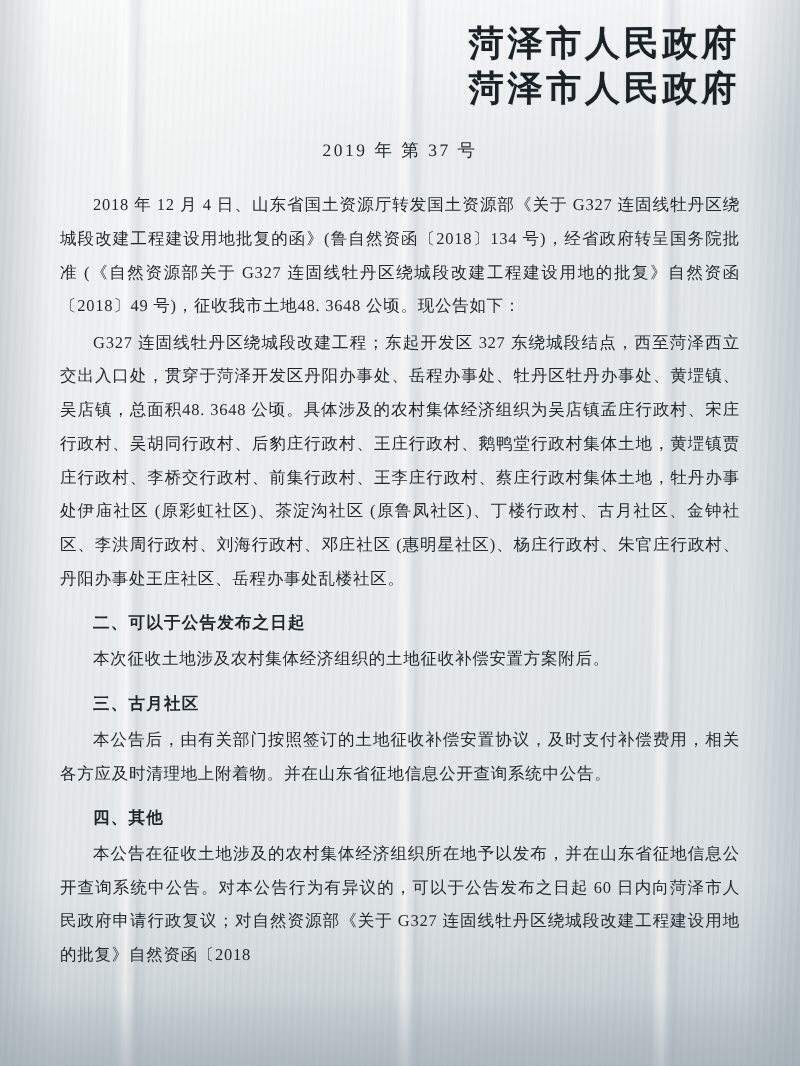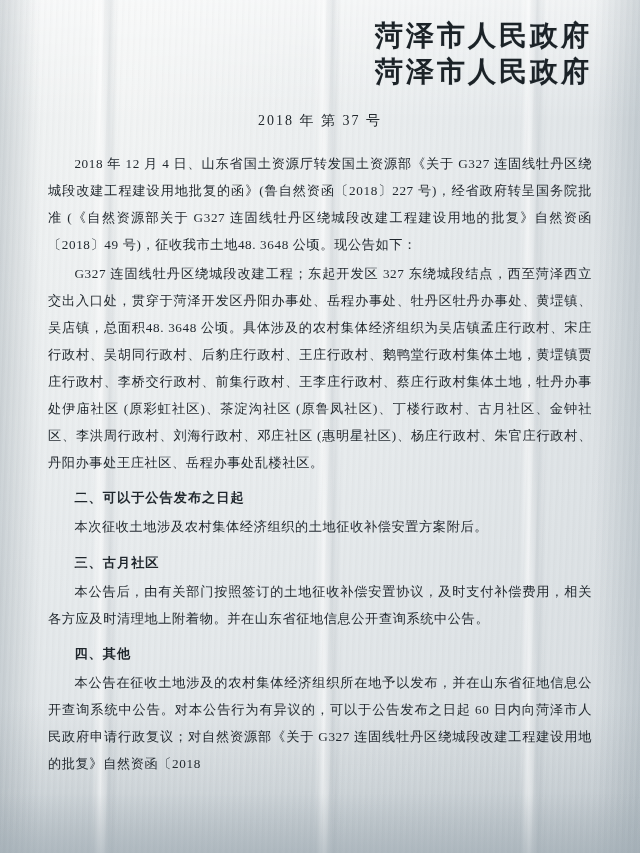--- a/index.html
+++ b/index.html
@@ -132,25 +132,25 @@
   <div class="crease c3"></div>
   <div class="edge-noise"></div>
 
   <div class="content">
 
     <div class="title-block">
       <div class="title-line">菏泽市人民政府</div>
       <div class="title-line">菏泽市人民政府</div>
     </div>
 
-    <div class="doc-number">2018 年  第 37 号</div>
+    <div class="doc-number">2019 年  第 37 号</div>
 
     <div class="body-text">
 
-      <p class="para">2018 年 12 月 4 日、山东省国土资源厅转发国土资源部《关于 G327 连固线牡丹区绕城段改建工程建设用地批复的函》(鲁自然资函〔2018〕227 号)，经省政府转呈国务院批准 (《自然资源部关于 G327 连固线牡丹区绕城段改建工程建设用地的批复》自然资函〔2018〕49 号)，征收我市土地48. 3648 公顷。现公告如下：</p>
+      <p class="para">2018 年 12 月 4 日、山东省国土资源厅转发国土资源部《关于 G327 连固线牡丹区绕城段改建工程建设用地批复的函》(鲁自然资函〔2018〕134 号)，经省政府转呈国务院批准 (《自然资源部关于 G327 连固线牡丹区绕城段改建工程建设用地的批复》自然资函〔2018〕49 号)，征收我市土地48. 3648 公顷。现公告如下：</p>
 
       <p class="para">G327 连固线牡丹区绕城段改建工程；东起开发区 327 东绕城段结点，西至菏泽西立交出入口处，贯穿于菏泽开发区丹阳办事处、岳程办事处、牡丹区牡丹办事处、黄堽镇、吴店镇，总面积48. 3648 公顷。具体涉及的农村集体经济组织为吴店镇孟庄行政村、宋庄行政村、吴胡同行政村、后豹庄行政村、王庄行政村、鹅鸭堂行政村集体土地，黄堽镇贾庄行政村、李桥交行政村、前集行政村、王李庄行政村、蔡庄行政村集体土地，牡丹办事处伊庙社区 (原彩虹社区)、茶淀沟社区 (原鲁凤社区)、丁楼行政村、古月社区、金钟社区、李洪周行政村、刘海行政村、邓庄社区 (惠明星社区)、杨庄行政村、朱官庄行政村、丹阳办事处王庄社区、岳程办事处乱楼社区。</p>
 
       <p class="section-head">二、可以于公告发布之日起</p>
       <p class="para">本次征收土地涉及农村集体经济组织的土地征收补偿安置方案附后。</p>
 
       <p class="section-head">三、古月社区</p>
       <p class="para">本公告后，由有关部门按照签订的土地征收补偿安置协议，及时支付补偿费用，相关各方应及时清理地上附着物。并在山东省征地信息公开查询系统中公告。</p>
 
       <p class="section-head">四、其他</p>

